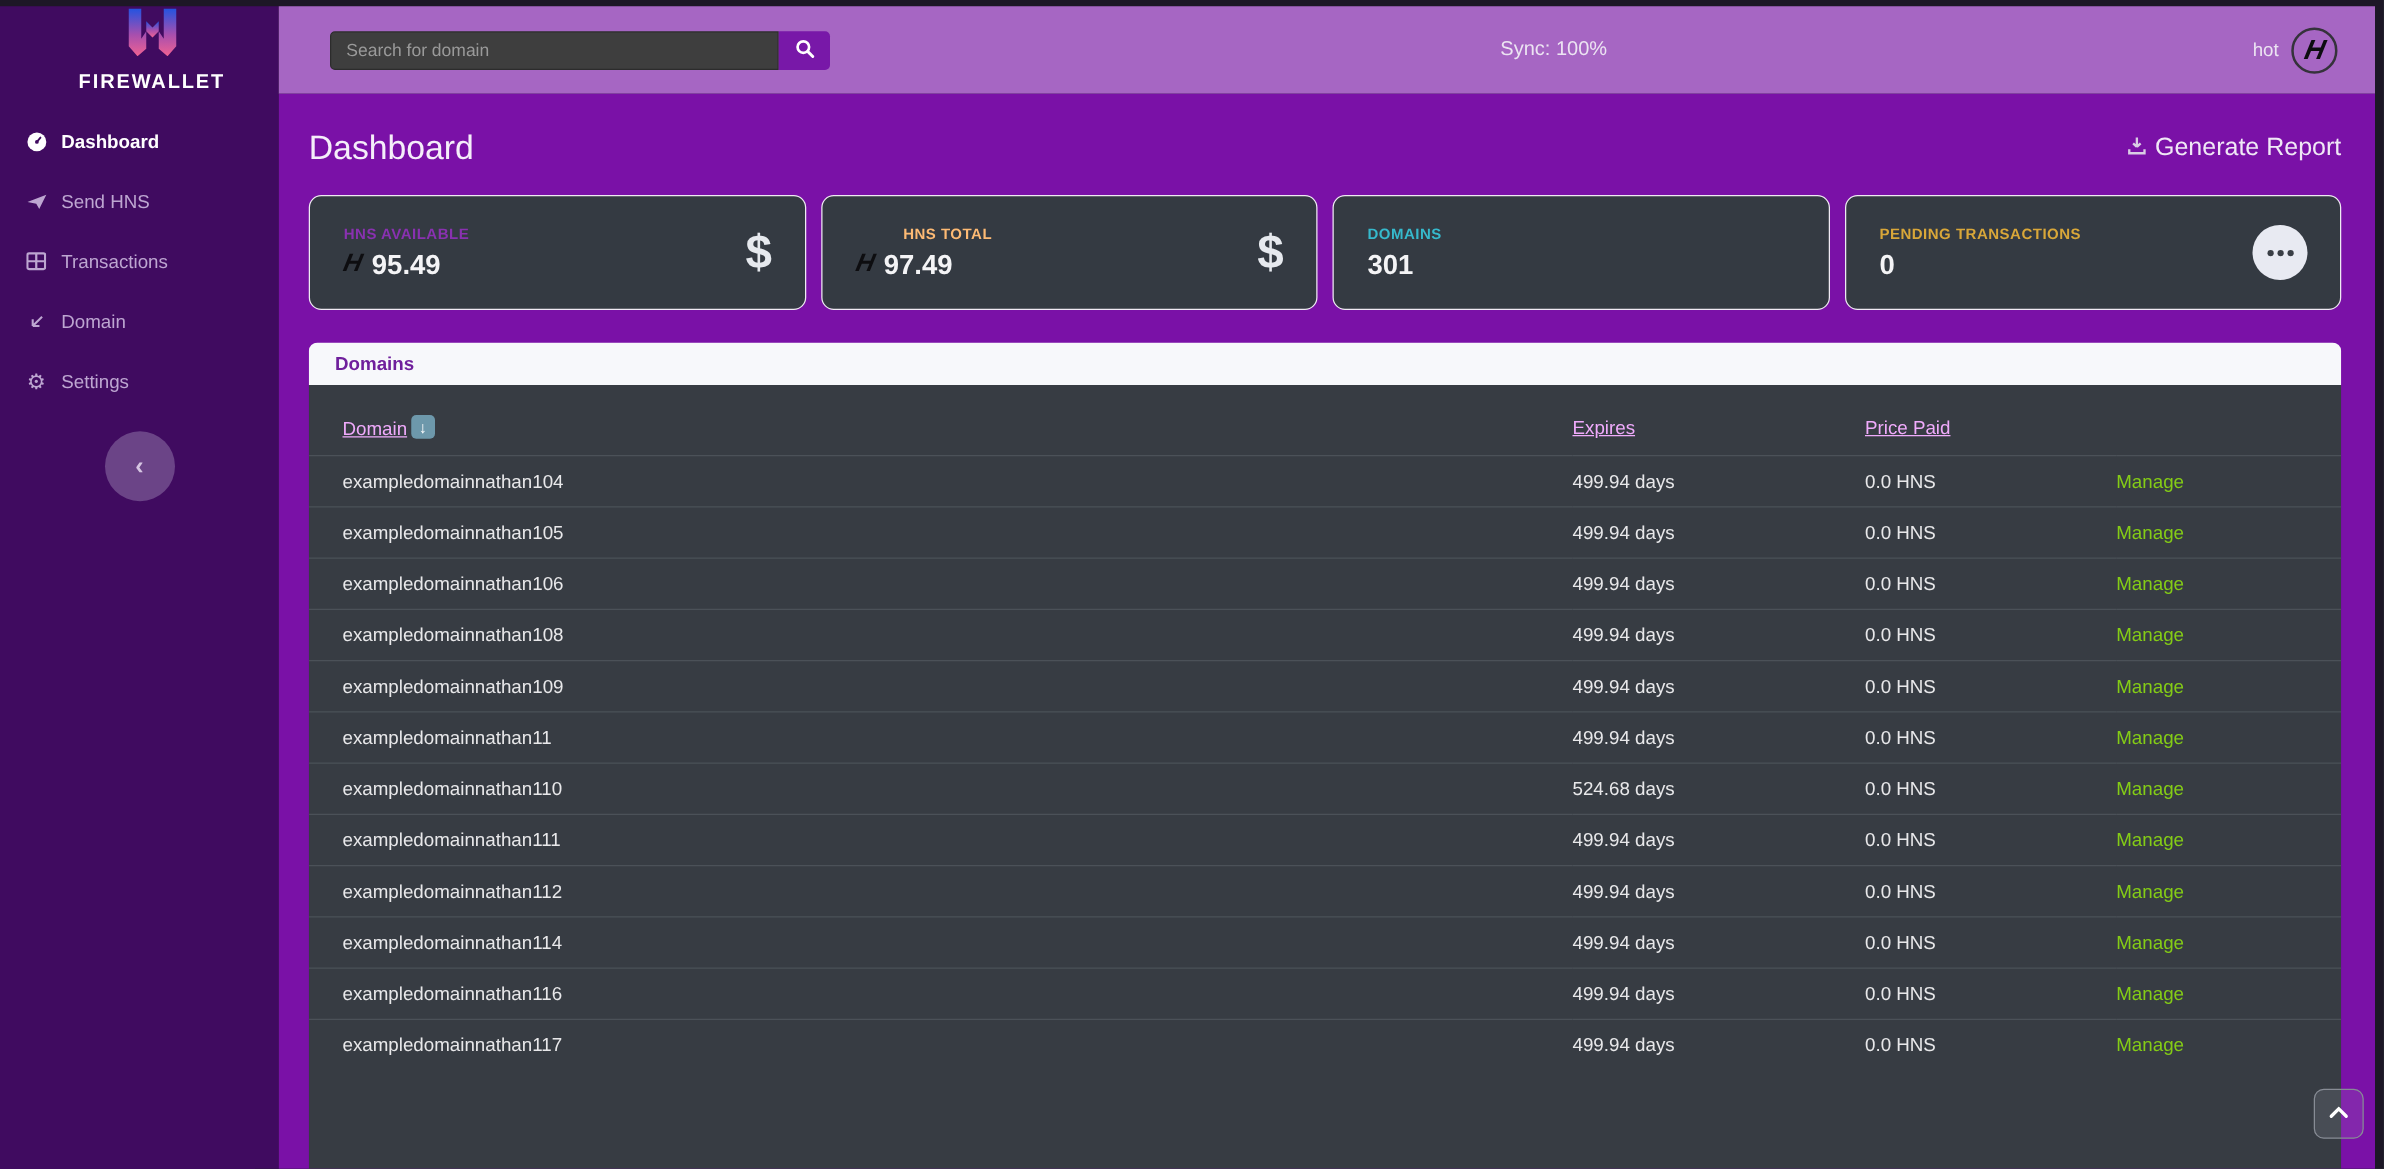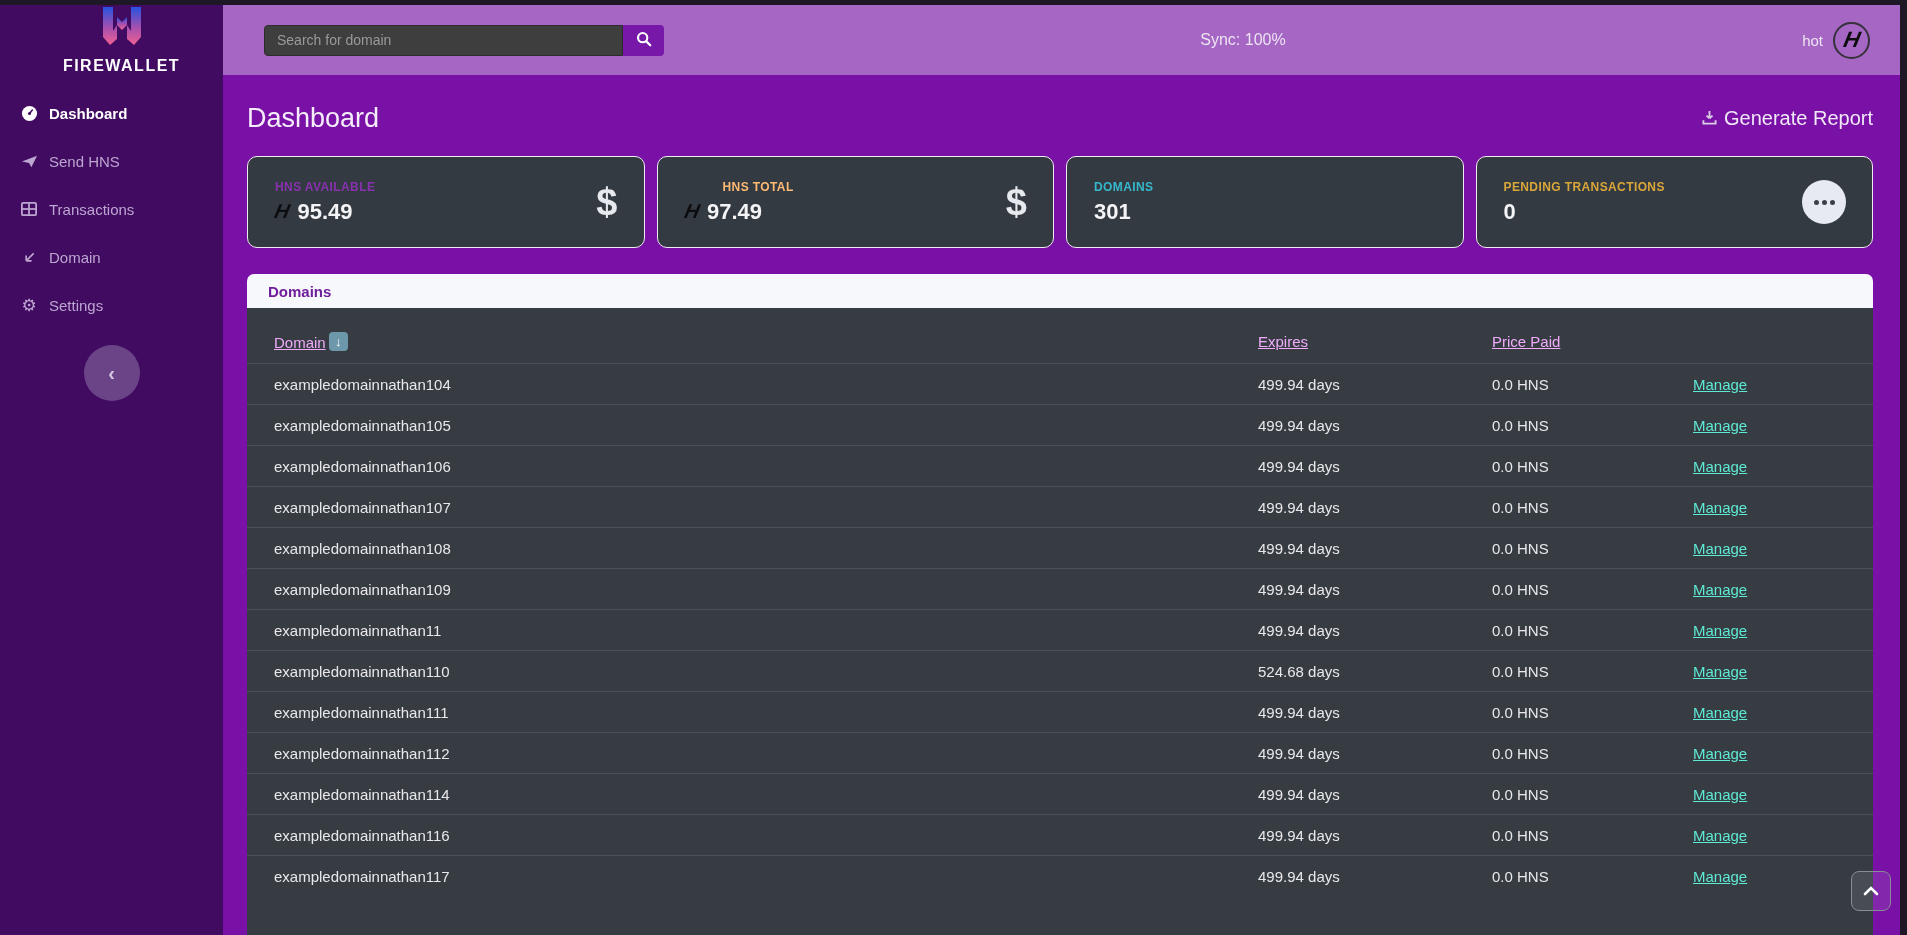--- a/index.html
+++ b/index.html
@@ -95,21 +95,21 @@
   col.c-manage { width:180px; }
   th { text-align:left; padding:24px 0 12px 0; font-size:15px; }
   th:first-child, td:first-child { padding-left:27px; }
   .col-link { color:#f0abfc; font-weight:normal; text-decoration:underline; cursor:pointer; }
   .sort-badge {
     display:inline-block; width:19px; height:19px; margin-left:3px; border-radius:4px;
     background:#6d98ab; color:#ffffff; font-size:13px; text-align:center; line-height:19px;
     vertical-align:2px; cursor:pointer;
   }
   td { height:41px; border-top:1px solid #4b5158; color:#e8e8ea; font-size:15px; }
-  .manage-link { color:#5eead4; text-decoration:underline; cursor:pointer; font-size:15px; }
+  .manage-link { color:#84cc16; cursor:pointer; font-size:15px; }
 
   
   .scroll-top {
     position:absolute; left:1851px; top:871px; width:40px; height:40px;
     border-radius:8px; background:rgba(190,195,205,0.13); border:1px solid #878c95;
     display:flex; align-items:center; justify-content:center; cursor:pointer; z-index:5;
   }
   .scroll-top svg { width:16px; height:10px; }
 </style>
 </head>
@@ -309,26 +309,20 @@
                   <td><span class="manage-link">Manage</span></td>
                 </tr>
 
                 <tr>
                   <td>exampledomainnathan106</td>
                   <td>499.94 days</td>
                   <td>0.0 HNS</td>
                   <td><span class="manage-link">Manage</span></td>
                 </tr>
 
-                <tr>
-                  <td>exampledomainnathan107</td>
-                  <td>499.94 days</td>
-                  <td>0.0 HNS</td>
-                  <td><span class="manage-link">Manage</span></td>
-                </tr>
 
                 <tr>
                   <td>exampledomainnathan108</td>
                   <td>499.94 days</td>
                   <td>0.0 HNS</td>
                   <td><span class="manage-link">Manage</span></td>
                 </tr>
 
                 <tr>
                   <td>exampledomainnathan109</td>

